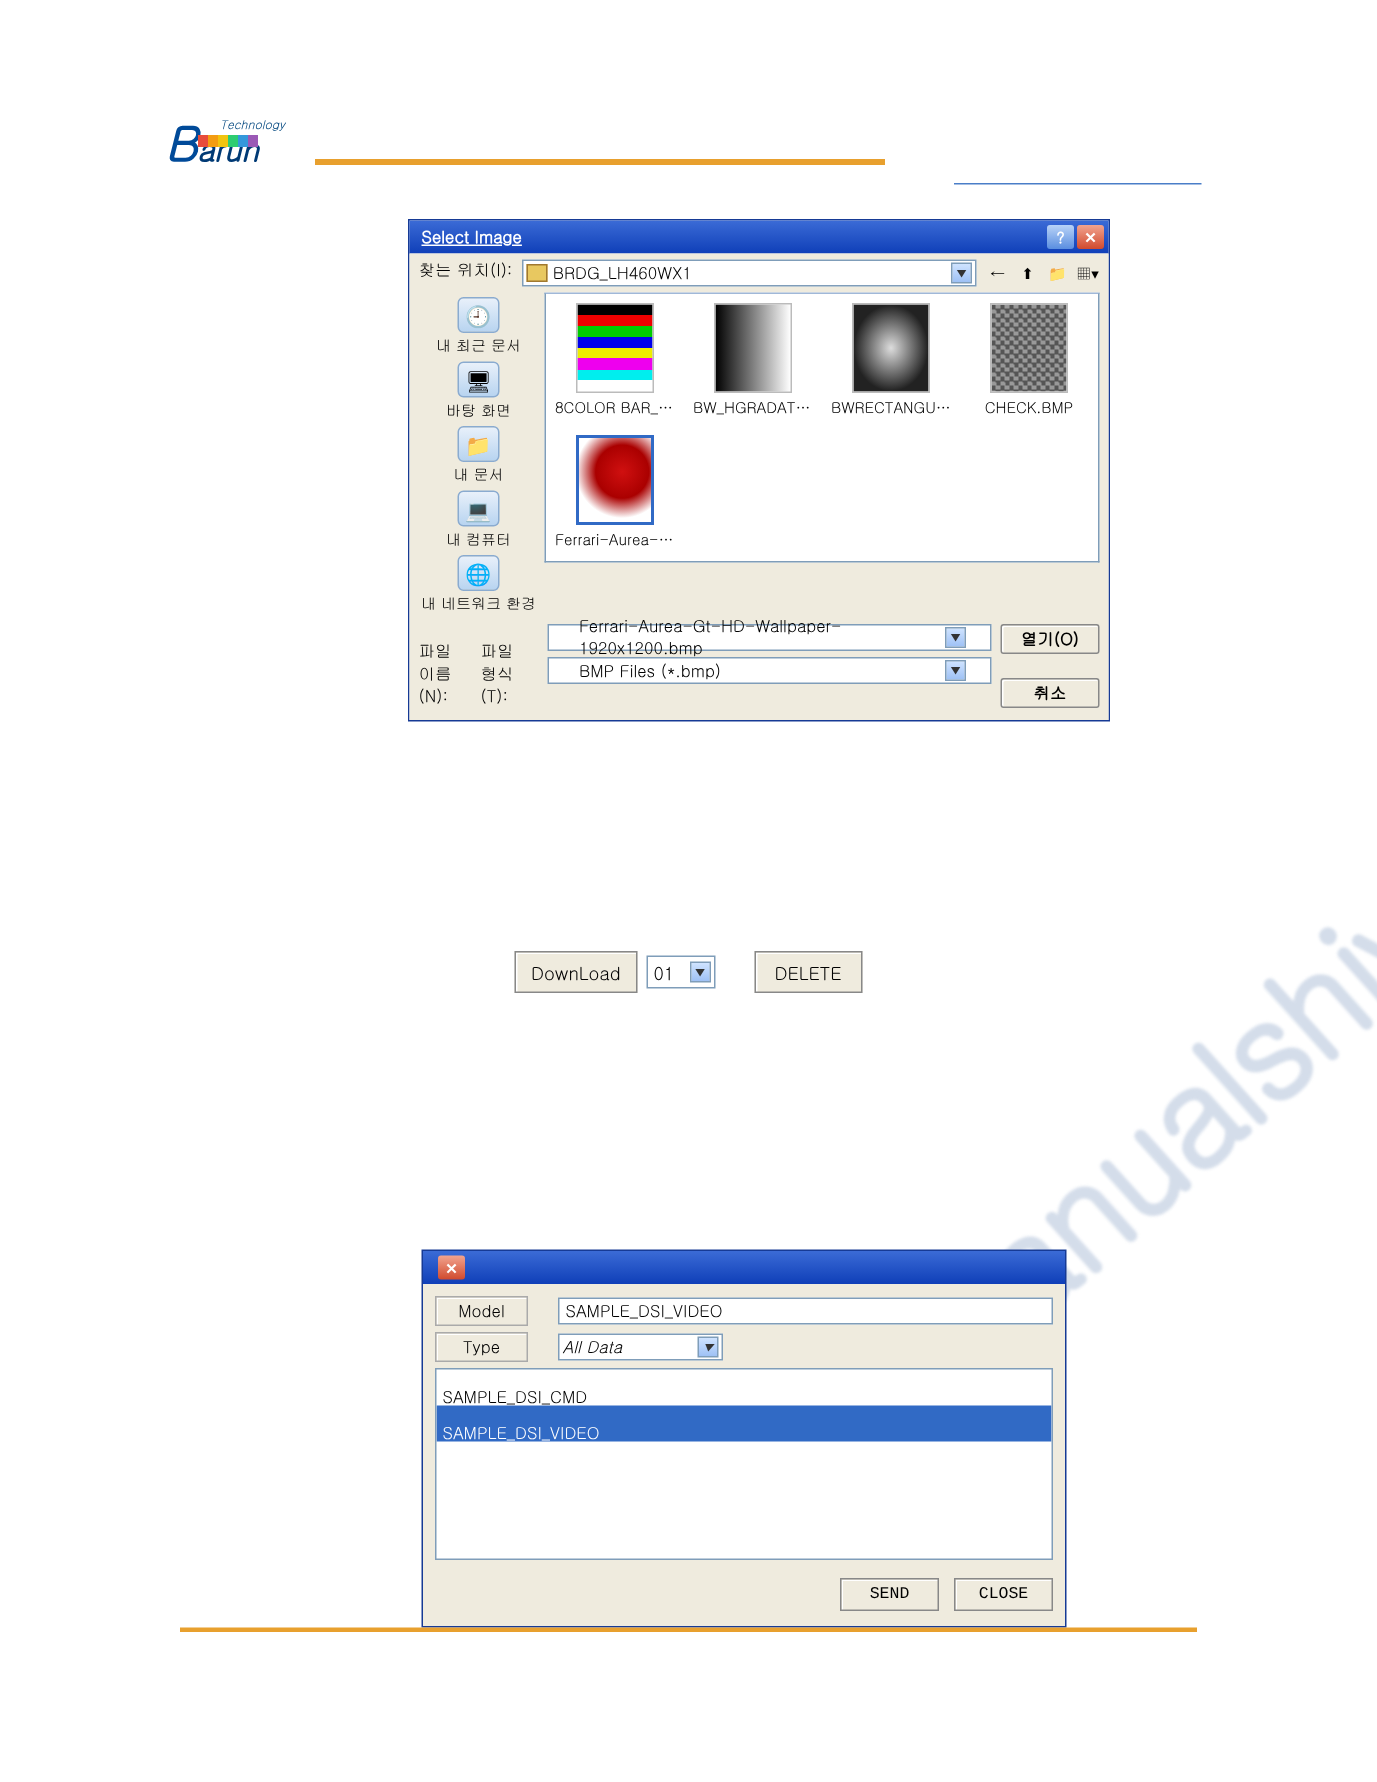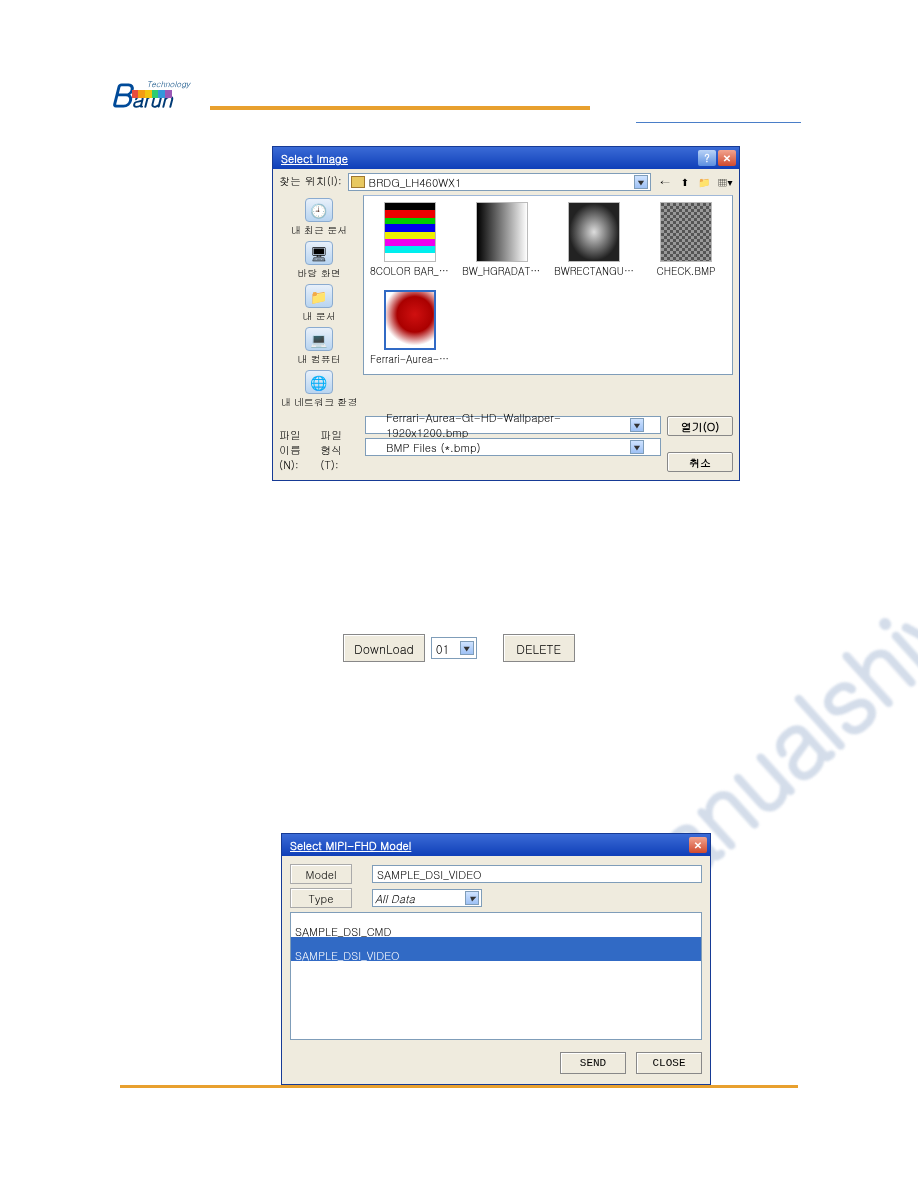--- a/index.html
+++ b/index.html
@@ -547,21 +547,20 @@
     <div class="combo-big">
       <span class="combo-text">01</span>
       <div class="combo-arrow">▼</div>
     </div>
   </div>
   <div class="btn-big" style="width:72px;">DELETE</div>
 </div>
 
 <div class="dialog2">
   <div class="titlebar">
-    <span class="titlebar-text">Select MIPI-FHD Model</span>
     <div class="titlebar-btn titlebar-close">✕</div>
   </div>
   <div class="dialog2-body">
     <div class="form-row">
       <div class="form-label">Model</div>
       <div class="form-input">
           <span>SAMPLE_DSI_VIDEO</span>
         </div>
     </div>
     <div class="form-row">

